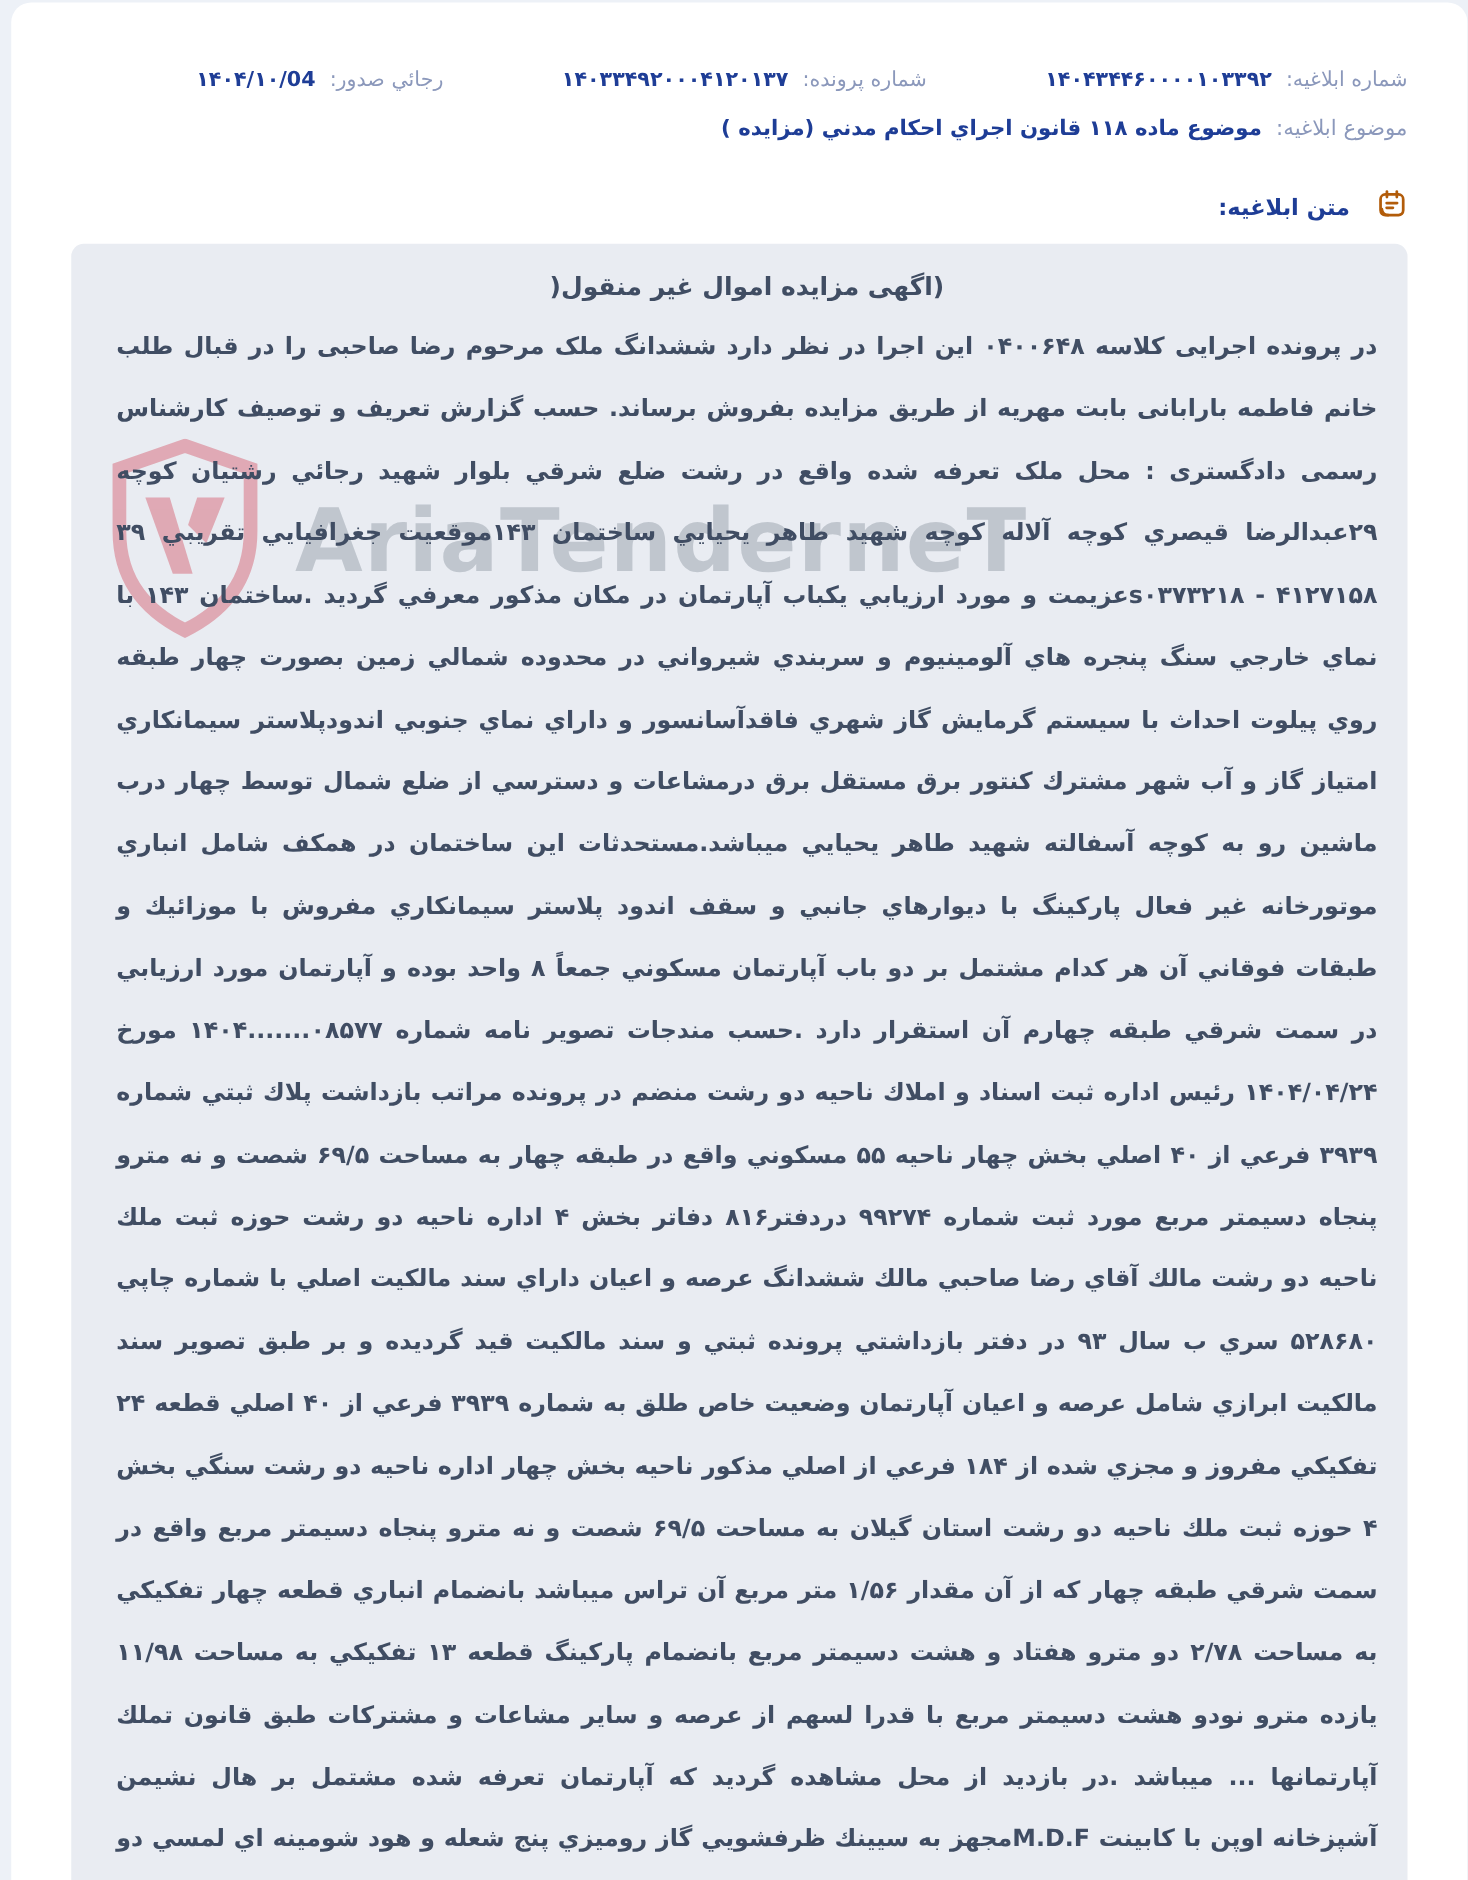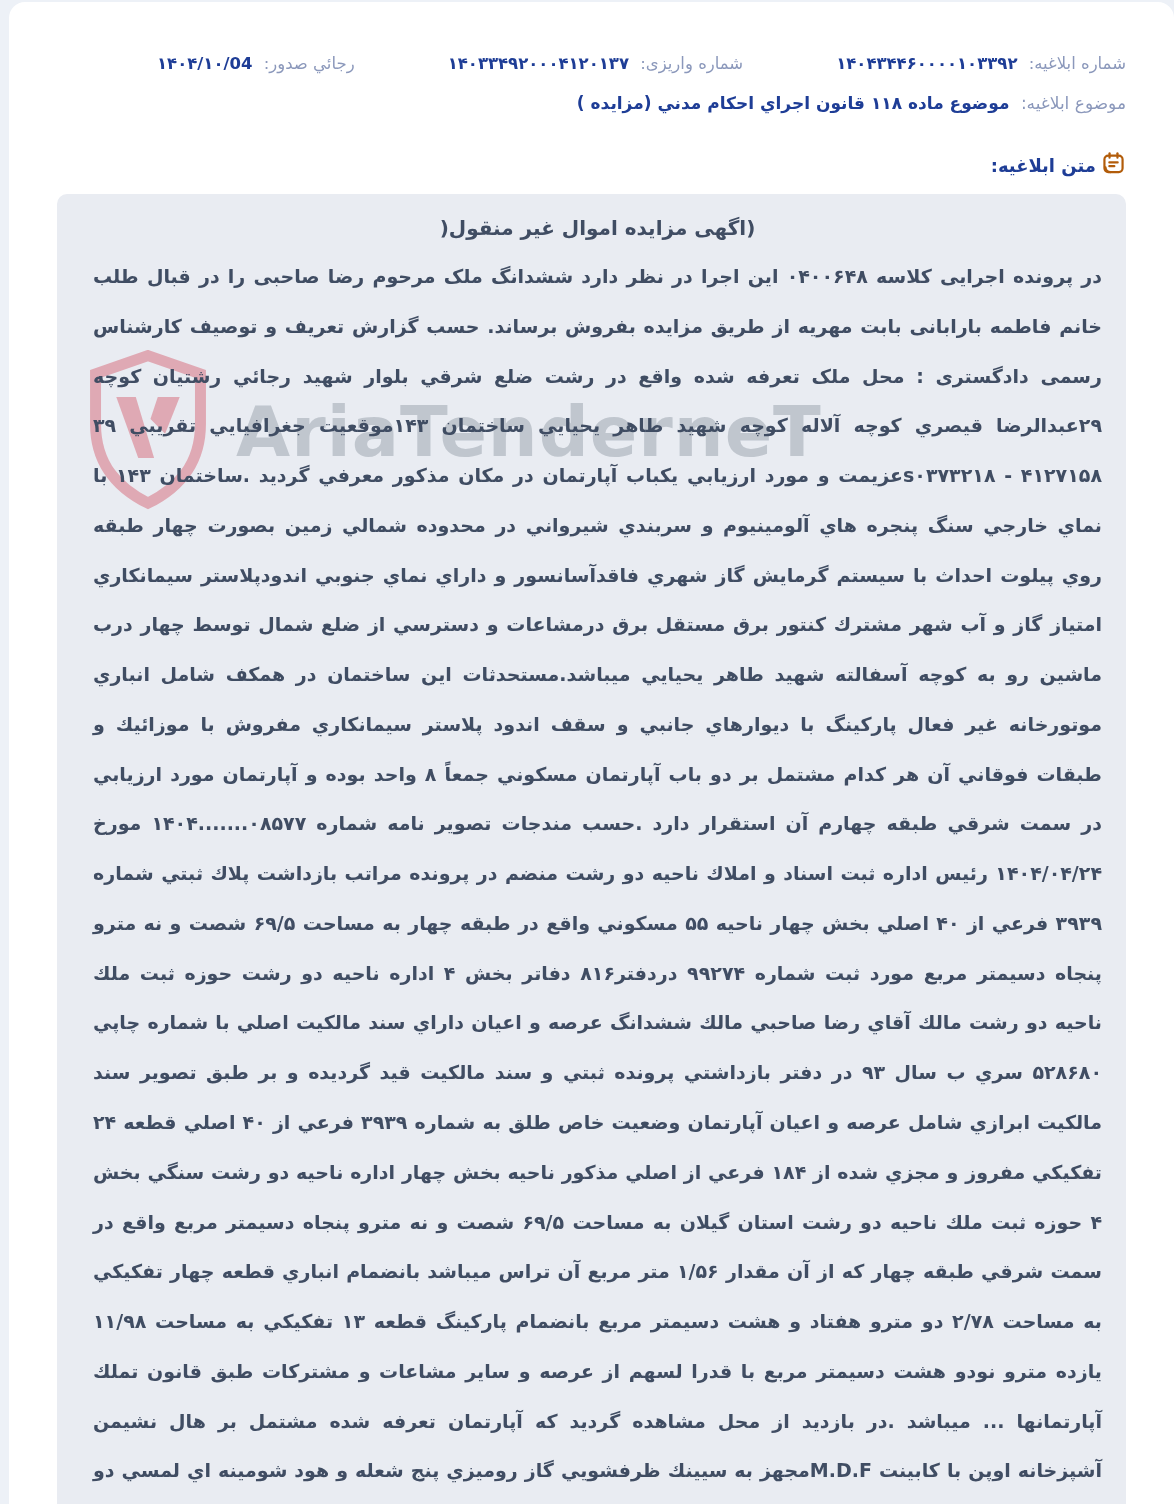--- a/index.html
+++ b/index.html
@@ -23,21 +23,21 @@
     padding-left: 100px;
     font-size: 16.5px;
   }
   .meta-label { color: #8b98bb; }
   .meta-value { color: #1e3d96; font-weight: bold; margin-right: 6px; }
   .meta-line { margin-top: 20px; font-size: 17px; }
   .notice-heading {
     margin-top: 38px;
     display: flex;
     align-items: center;
-    gap: 5px;
+    gap: 21px;
     color: #1e3d96;
     font-weight: bold;
     font-size: 18px;
   }
   .notice-heading svg { flex: 0 0 auto; }
   .body-box {
     position: relative;
     background: #e9ecf2;
     border-radius: 10px;
     margin-top: 14px;
@@ -90,21 +90,21 @@
 <body>
 
 <div class="card">
 
   <div class="header-row">
     <div>
       <span class="meta-label">شماره ابلاغیه:</span>
       <span class="meta-value">۱۴۰۴۳۴۴۶۰۰۰۰۱۰۳۳۹۲</span>
     </div>
     <div>
-      <span class="meta-label">شماره واریزی:</span>
+      <span class="meta-label">شماره پرونده:</span>
       <span class="meta-value">۱۴۰۳۳۴۹۲۰۰۰۴۱۲۰۱۳۷</span>
     </div>
     <div>
       <span class="meta-label">رجائي صدور:</span>
       <span class="meta-value">۱۴۰۴/۱۰/04</span>
     </div>
   </div>
 
 
   <div class="meta-line">

